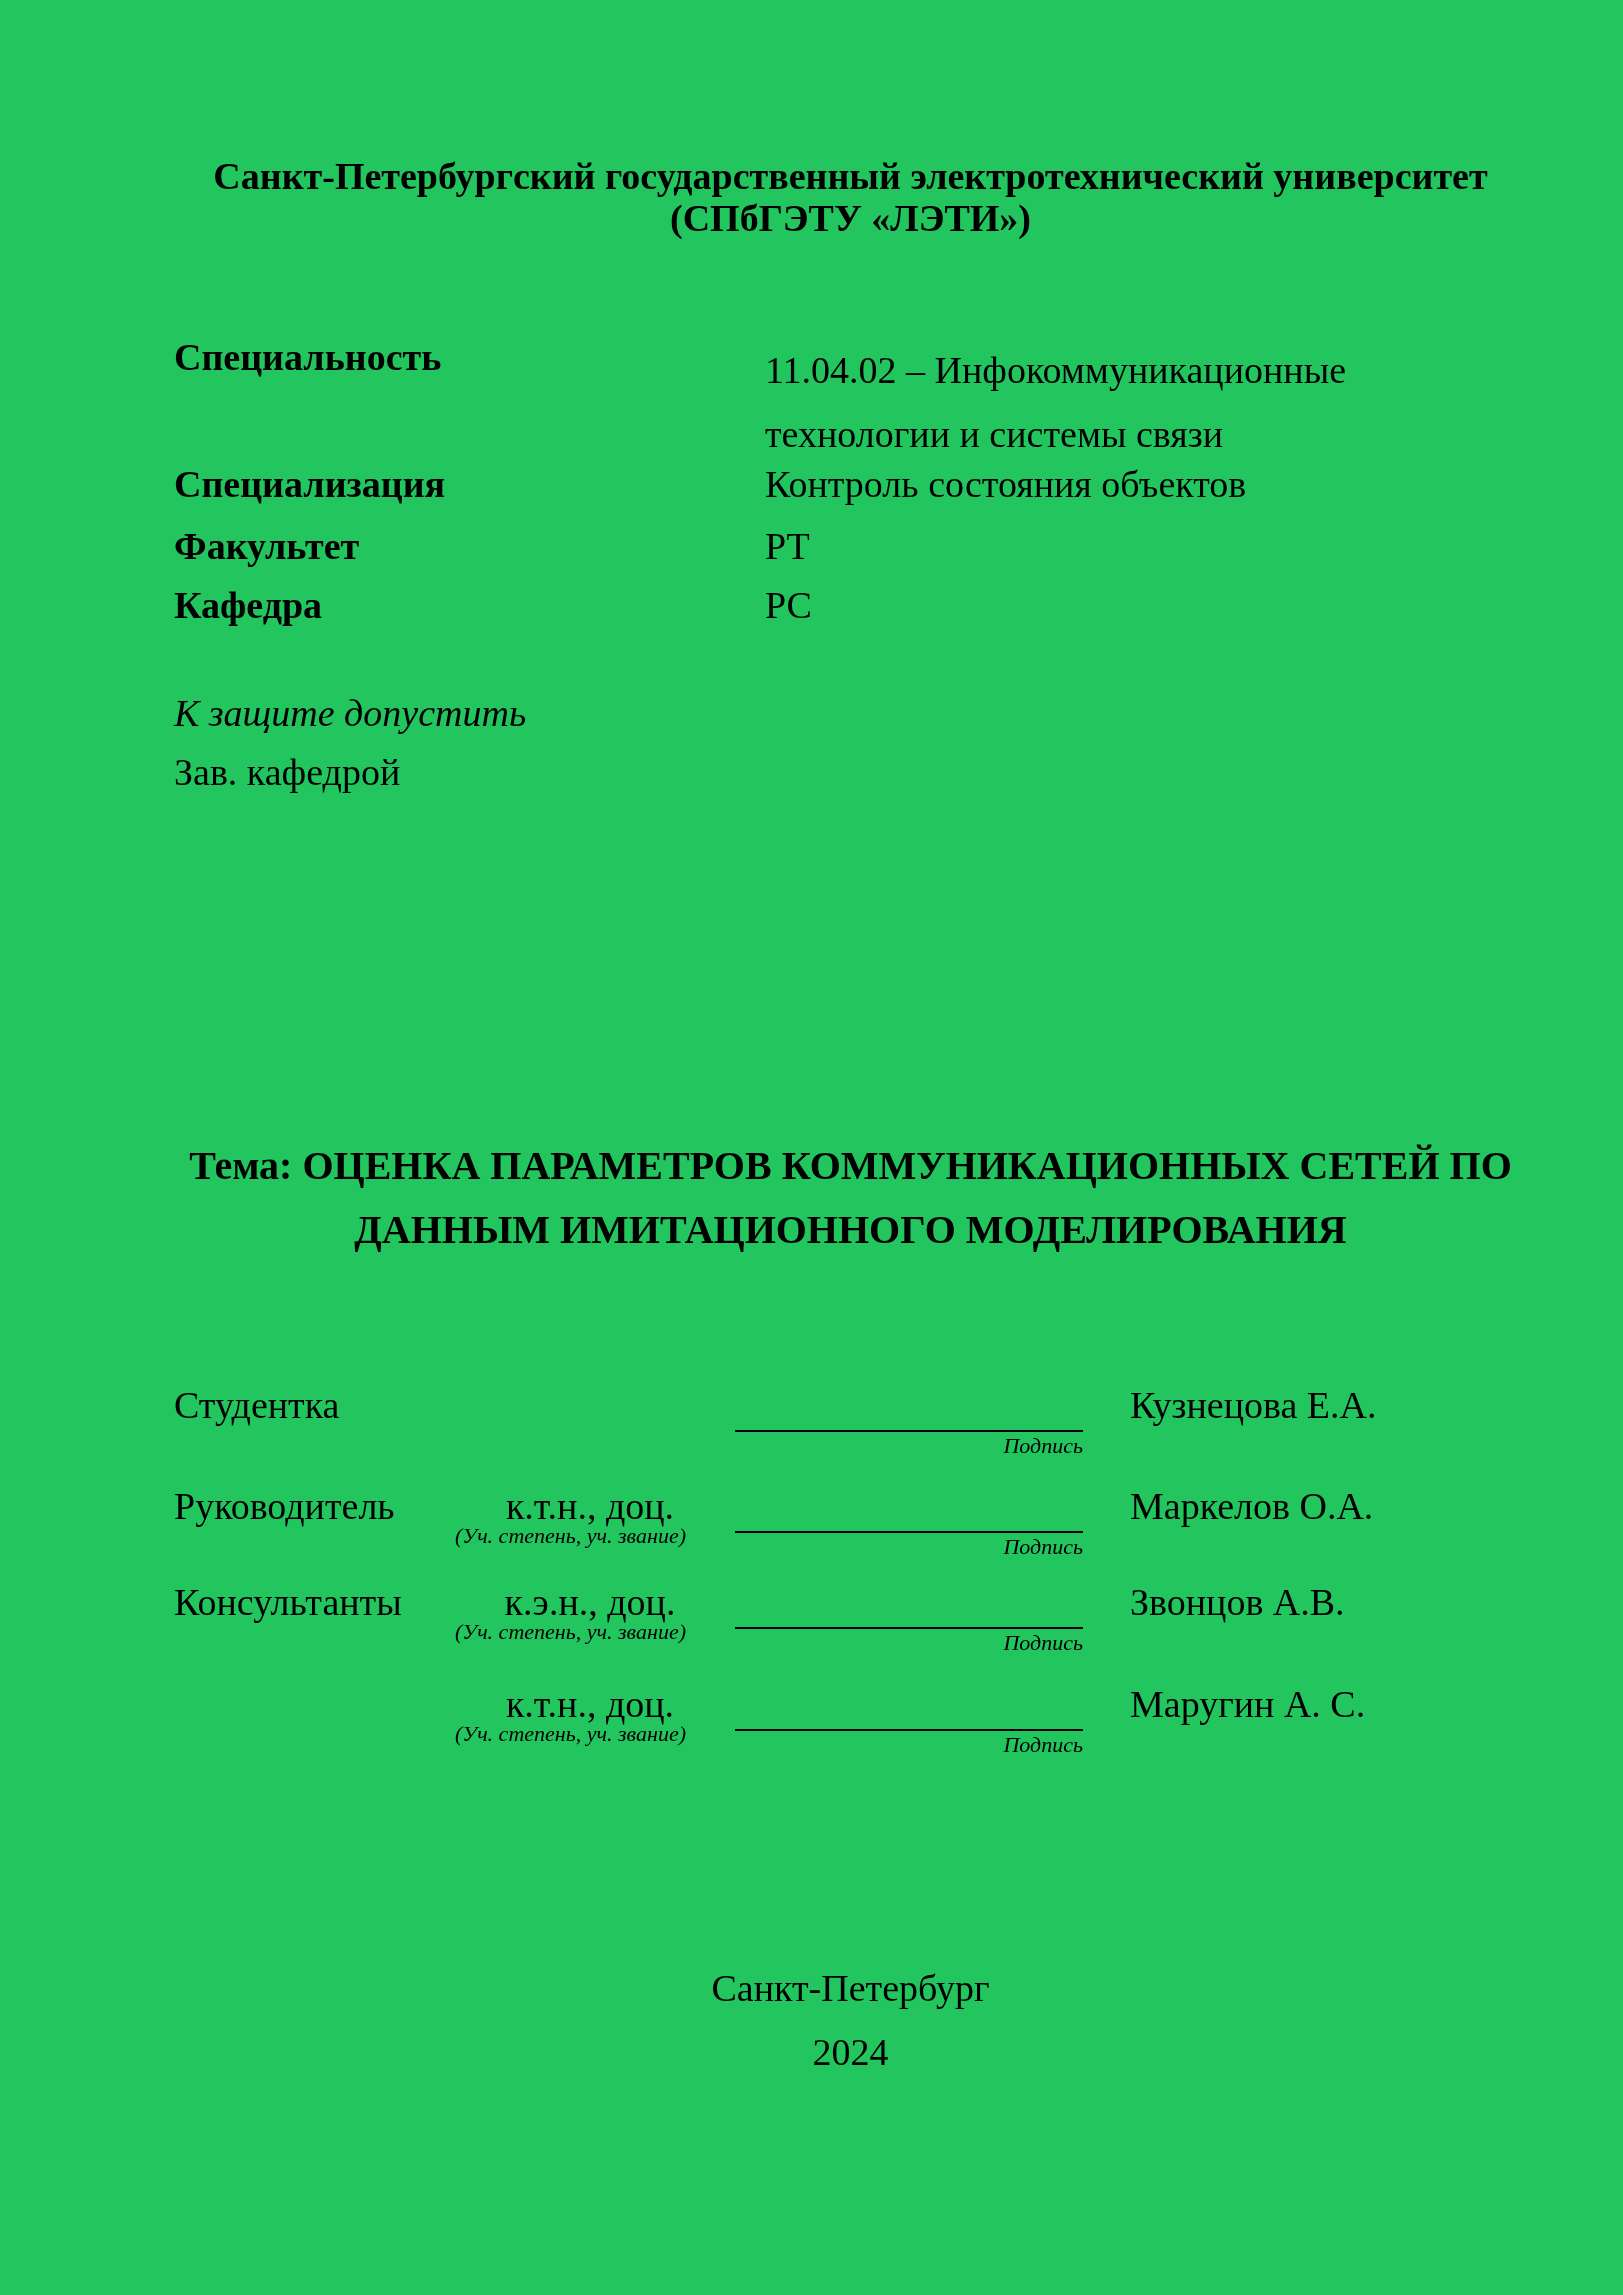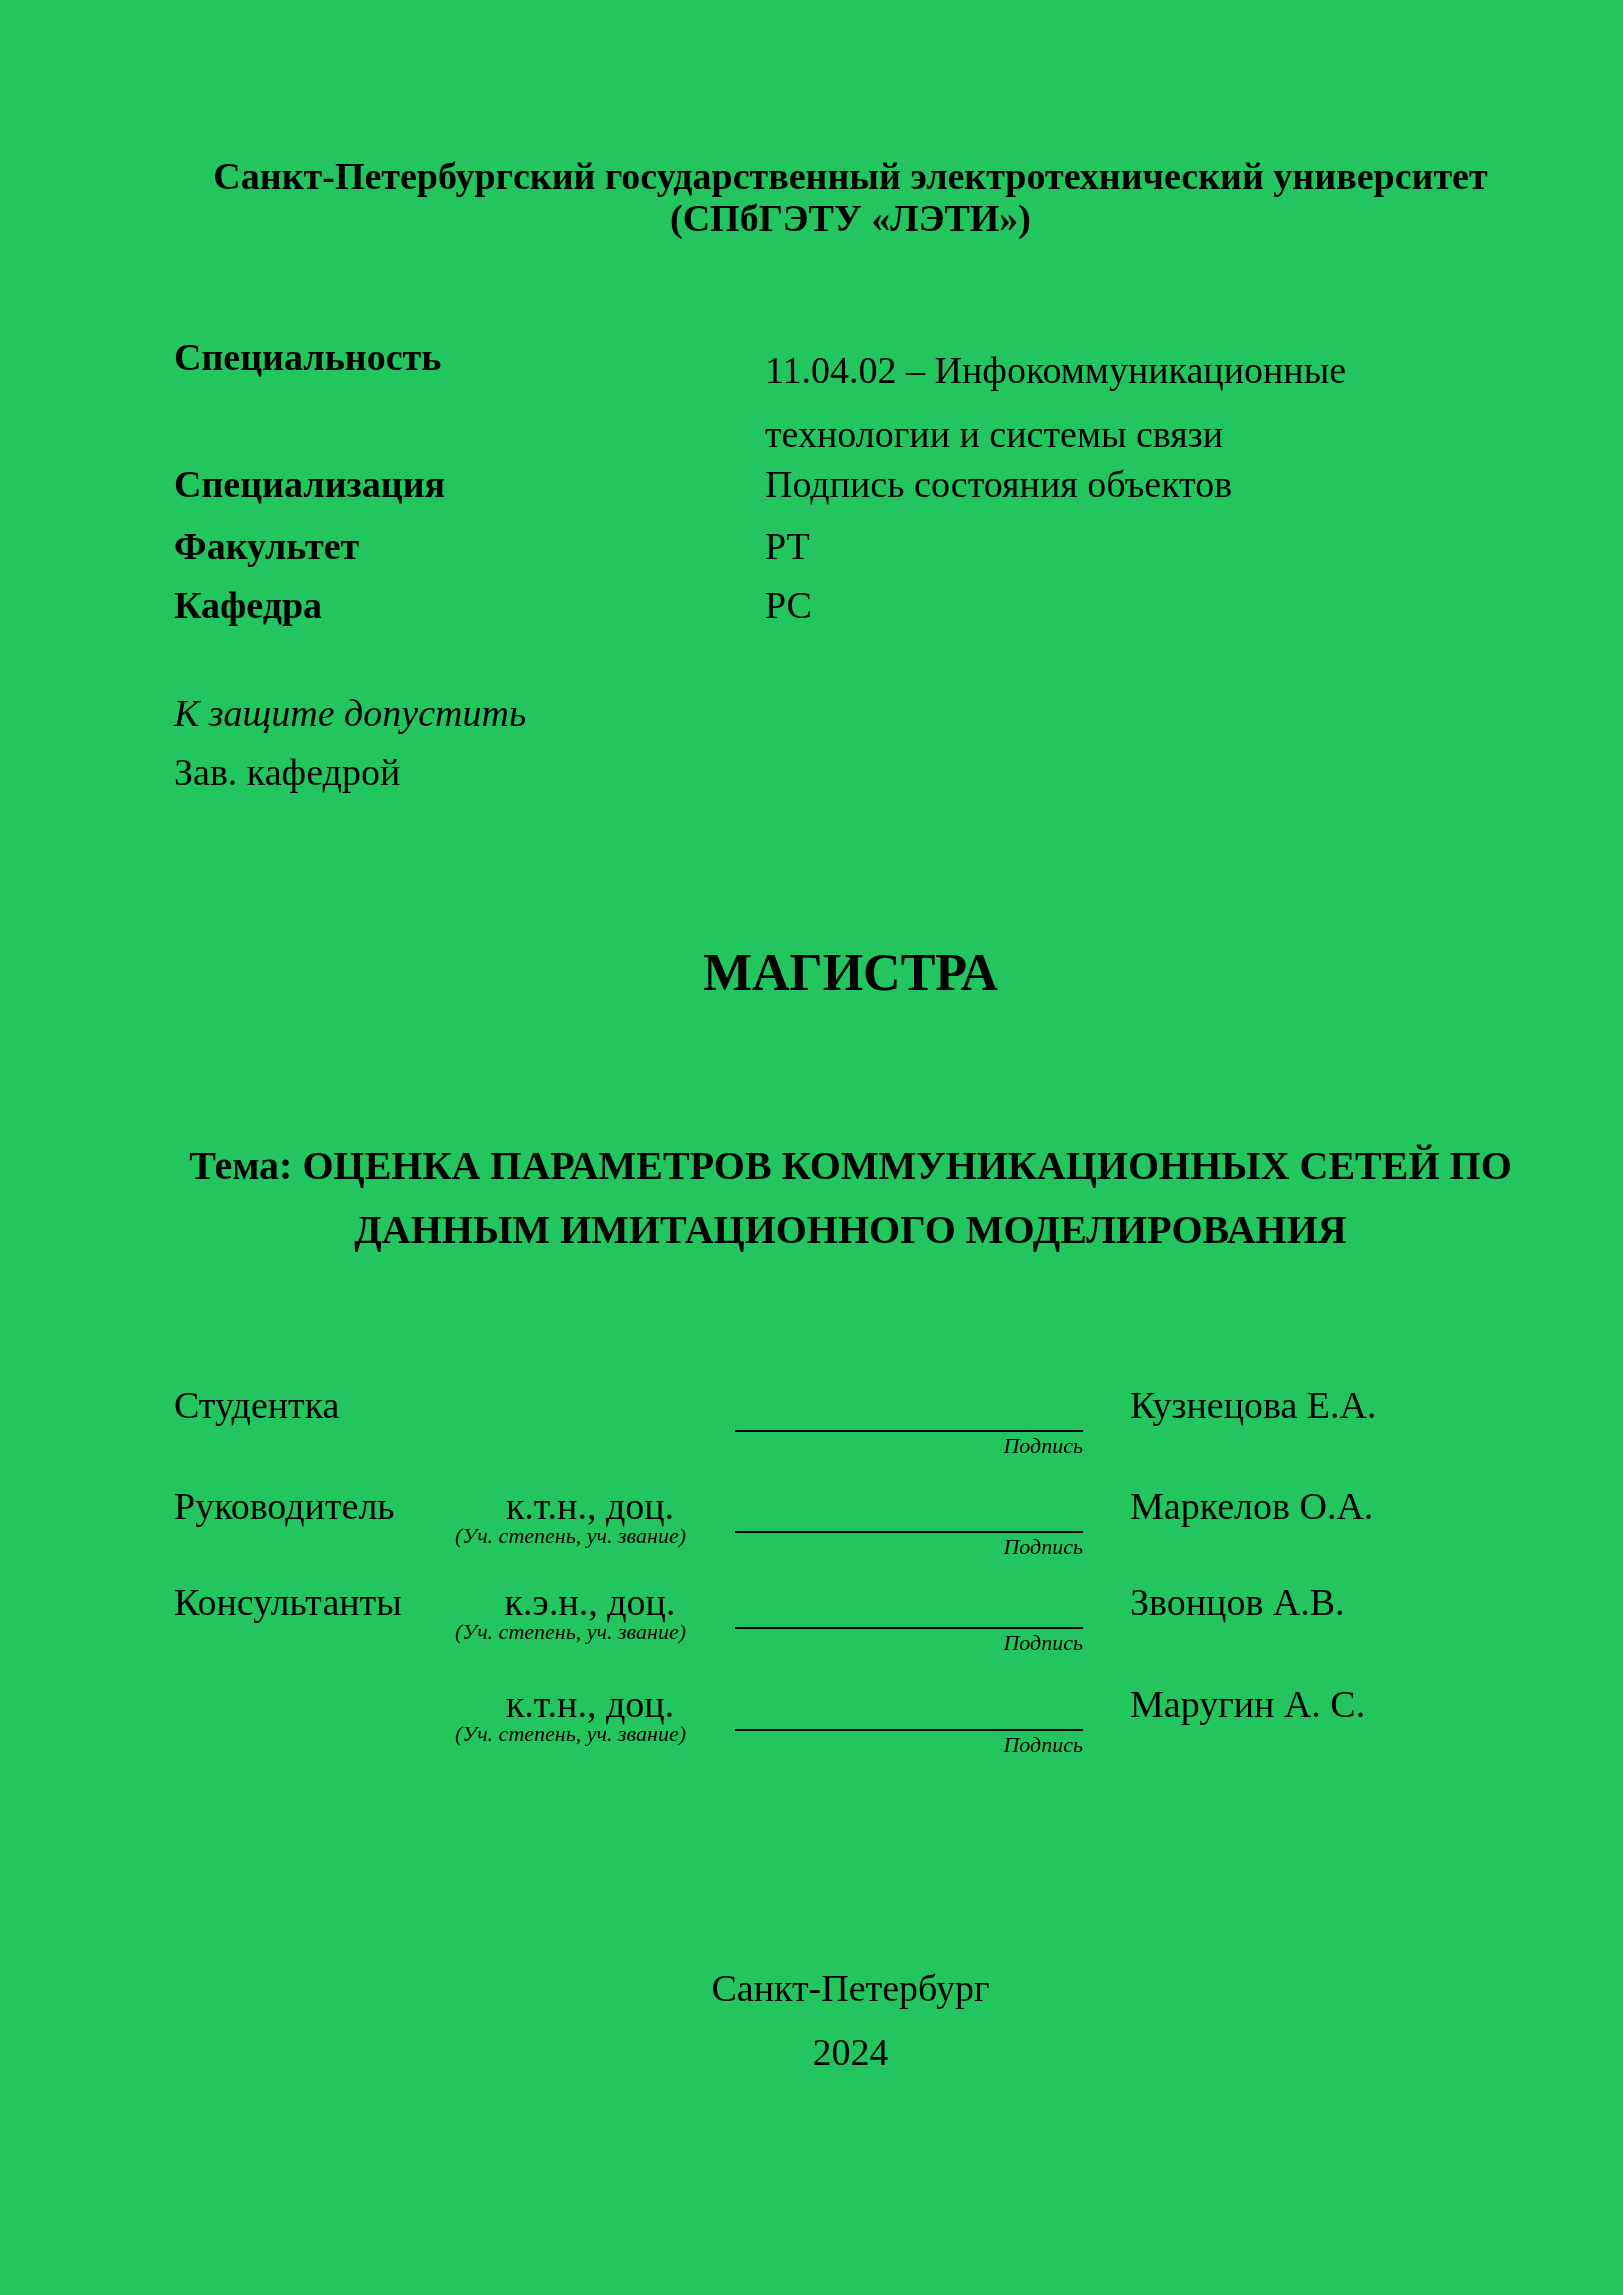--- a/index.html
+++ b/index.html
@@ -46,38 +46,37 @@
     <div class="nowrap">Санкт-Петербургский государственный электротехнический университет</div>
     <div class="nowrap">(СПбГЭТУ «ЛЭТИ»)</div>
   </div>
 
   <div class="content-abs spec-row" style="top:338px">
     <div class="spec-label">Специальность</div>
     <div class="spec-value">11.04.02 – Инфокоммуникационные технологии и системы связи</div>
   </div>
   <div class="content-abs spec-row" style="top:465px">
     <div class="spec-label">Специализация</div>
-    <div class="spec-value single">Подпись состояния объектов</div>
+    <div class="spec-value single">Контроль состояния объектов</div>
   </div>
   <div class="content-abs spec-row" style="top:527px">
     <div class="spec-label">Факультет</div>
     <div class="spec-value single">РТ</div>
   </div>
   <div class="content-abs spec-row" style="top:586px">
     <div class="spec-label">Кафедра</div>
     <div class="spec-value single">РС</div>
   </div>
 
   <div class="content-abs admission">
     <div class="it nowrap">К защите допустить</div>
     <div class="nowrap">Зав. кафедрой</div>
   </div>
 
   <div class="content-abs centered main-title">
-    <div class="nowrap">МАГИСТРА</div>
   </div>
 
   <div class="content-abs centered topic">
     <div class="nowrap">Тема: ОЦЕНКА ПАРАМЕТРОВ КОММУНИКАЦИОННЫХ СЕТЕЙ ПО</div>
     <div class="nowrap">ДАННЫМ ИМИТАЦИОННОГО МОДЕЛИРОВАНИЯ</div>
   </div>
 
   <div class="content-abs sig-row" style="top:1386px">
     <div class="sig-role">Студентка</div>
     <div class="sig-line"></div>

